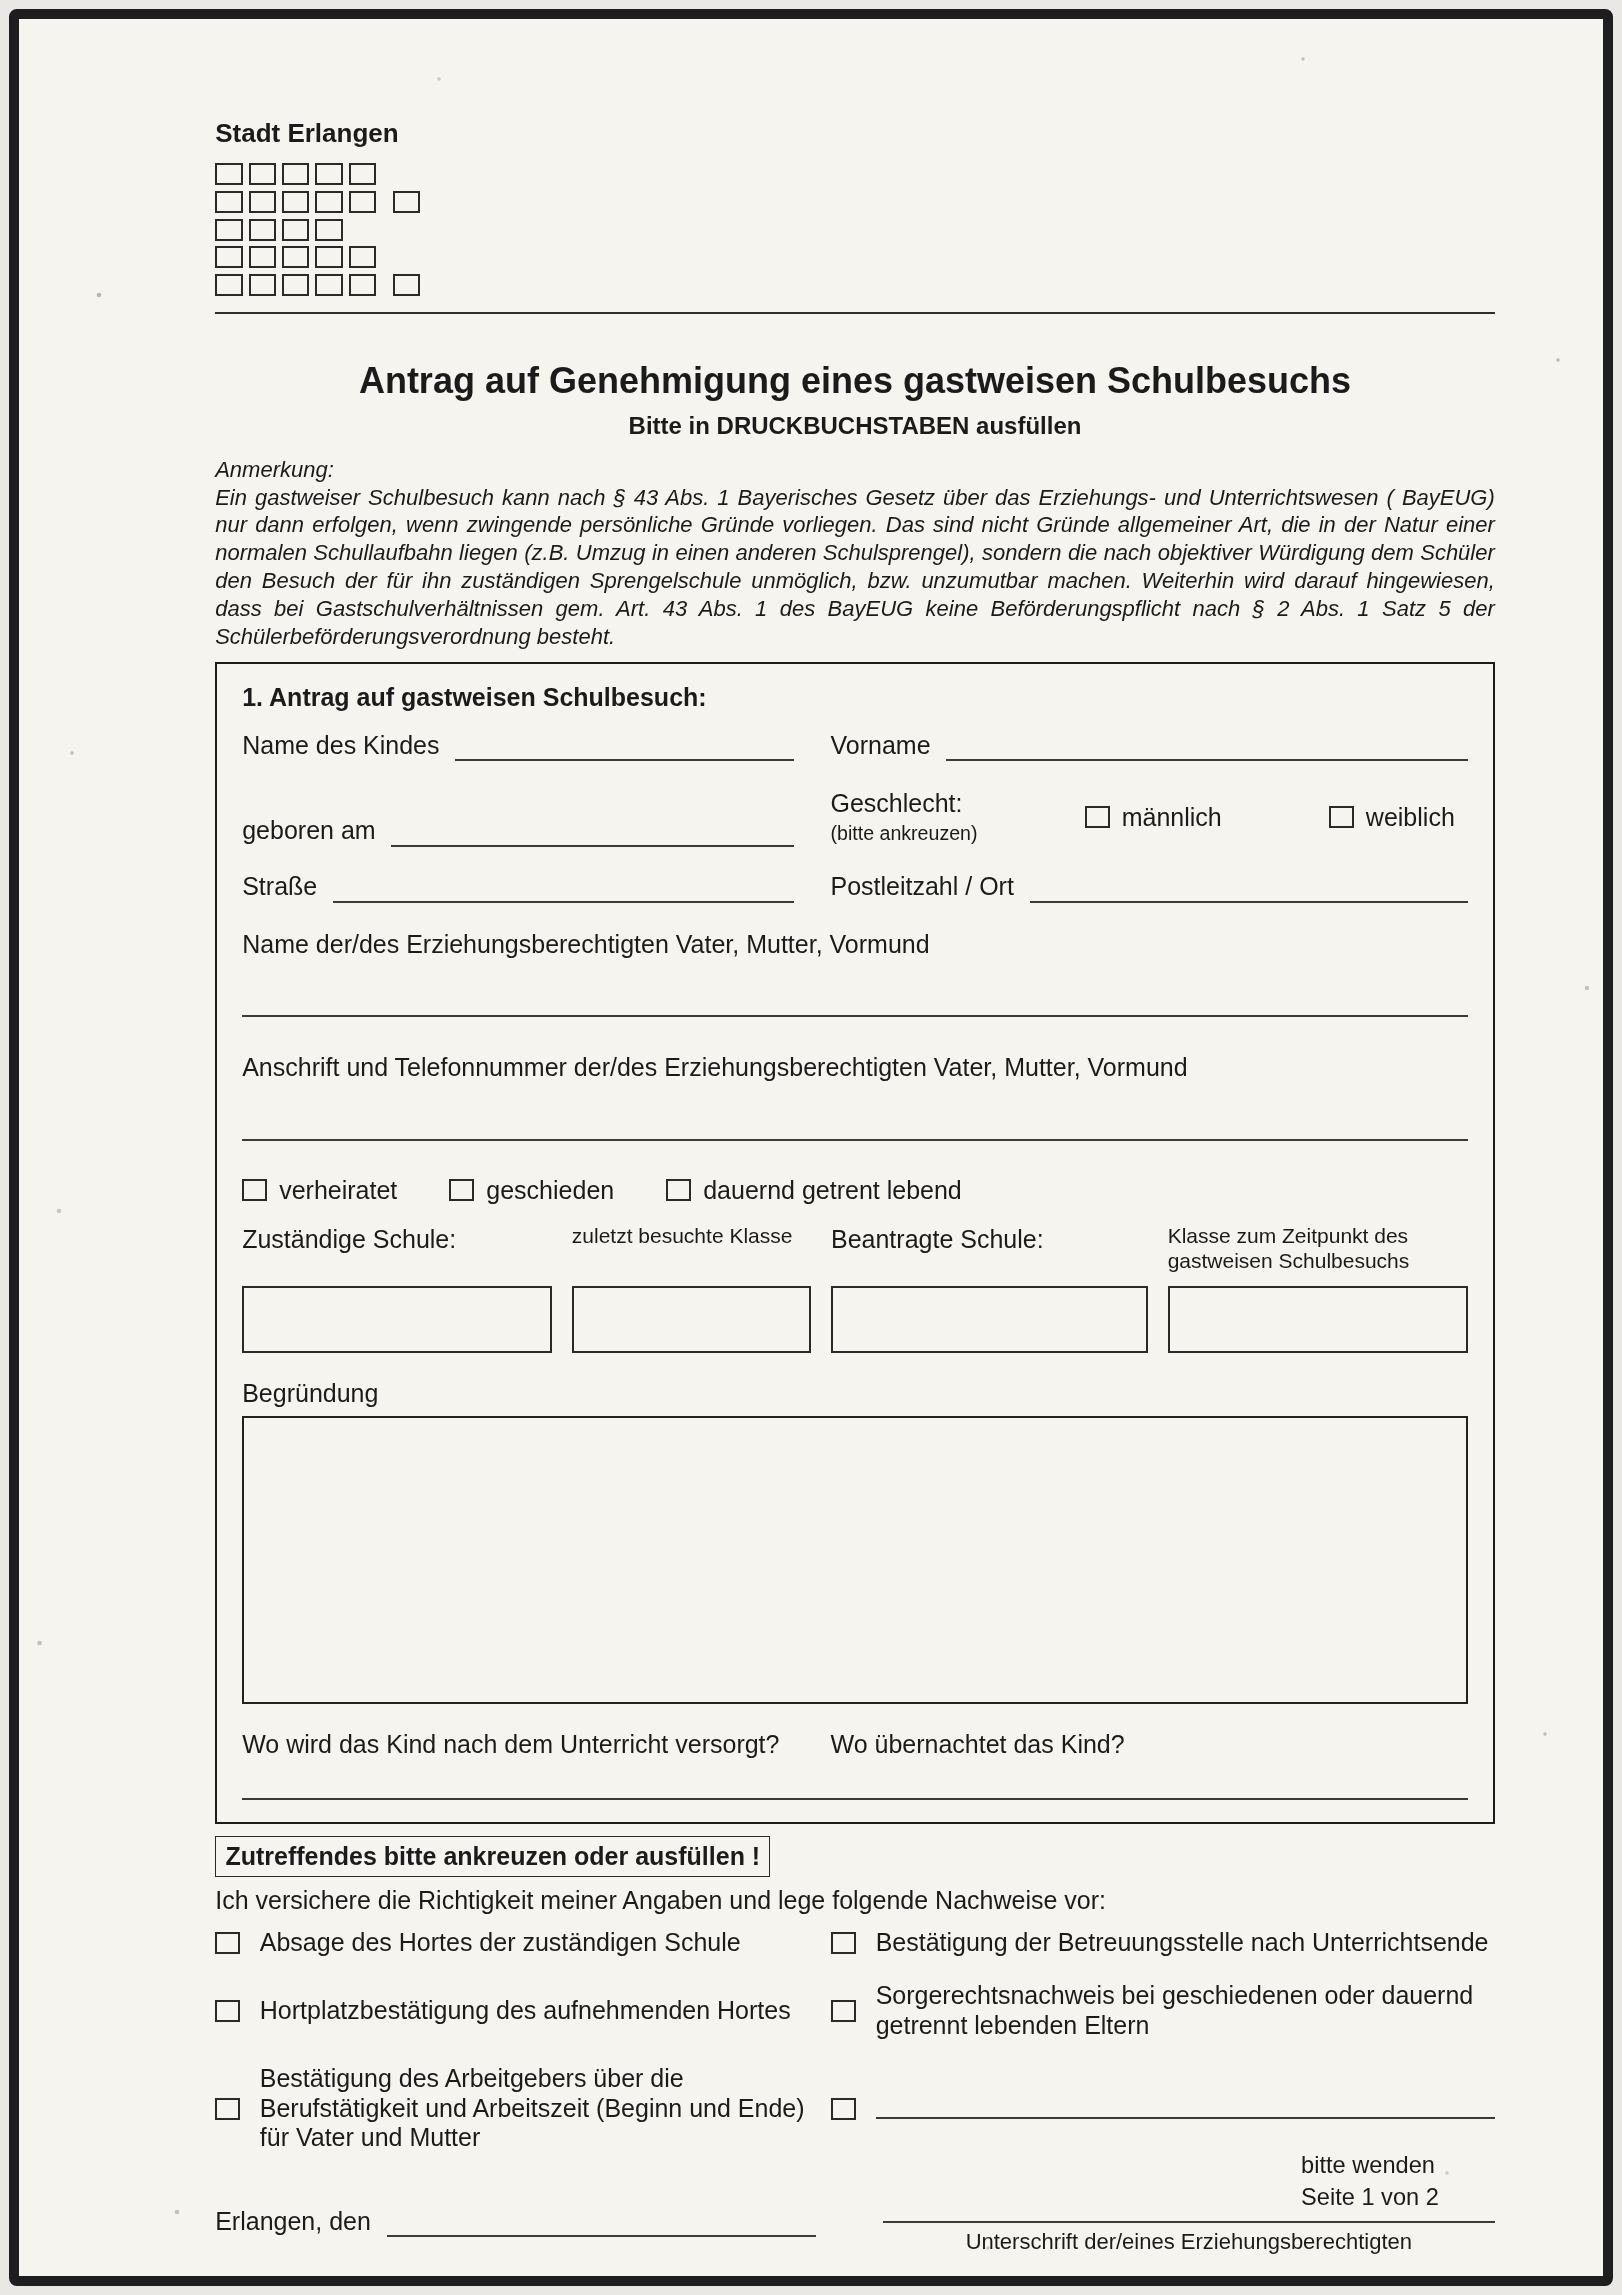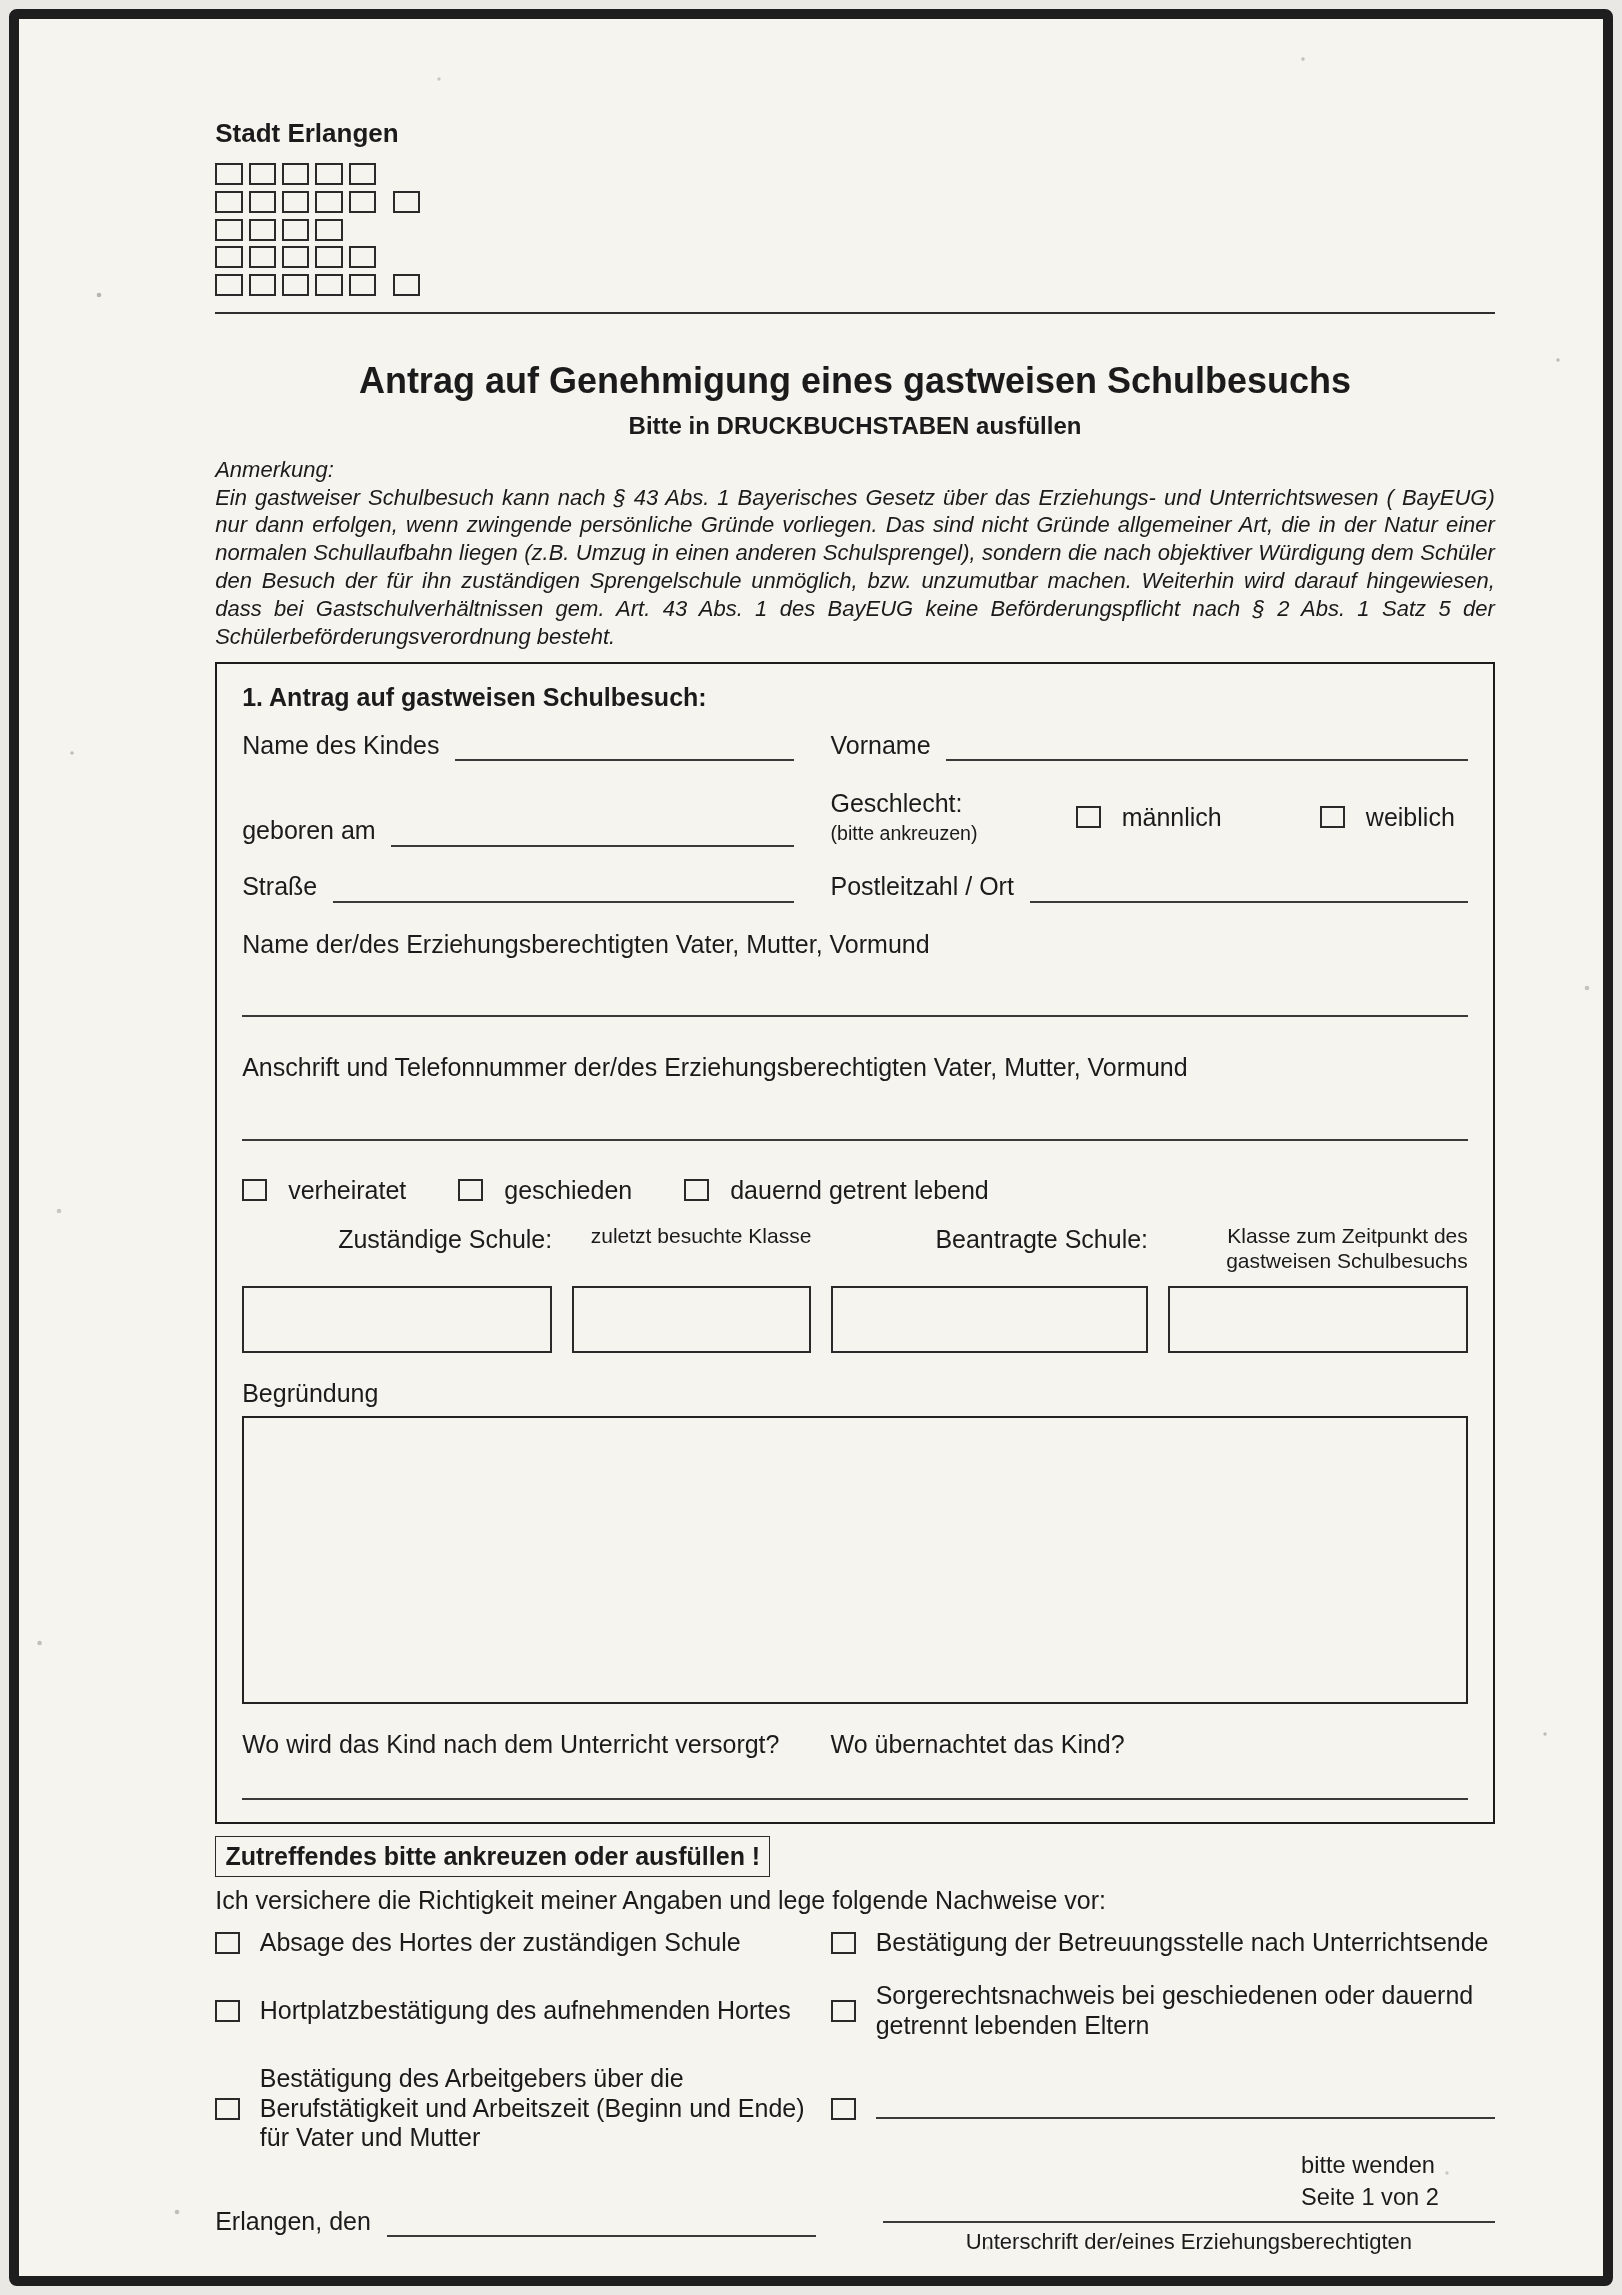--- a/index.html
+++ b/index.html
@@ -64,31 +64,31 @@
   .split .rhalf { flex:1; display:flex; align-items:flex-end; }
   .fl { border-bottom:2px solid var(--line, #3a3a3a); height:27.5px; }
   .grow { flex:1; margin-left:15.7px; }
 
   .r-name { margin-top:15.7px; }
   .r-born { margin-top:26px; }
   .r-street { margin-top:23.6px; }
 
   .gender-wrap { flex:1; display:flex; align-items:center; justify-content:space-between; padding-right:13px; }
   .gcol .hint { font-size:19.6px; margin-top:1.3px; }
-  .cbgroup { display:flex; align-items:center; gap:21px; }
+  .cbgroup { display:flex; align-items:center; gap:12px; }
   .cb { flex:none; width:25px; height:22px; border:2px solid #2a2a2a; background:transparent; }
 
   .block-label { margin-top:25px; }
   .gap-line { margin-top:55px; border-bottom:2px solid var(--line,#3a3a3a); }
   .block-label2 { margin-top:34px; }
 
   .marital { margin-top:33px; display:flex; align-items:center; gap:52px; }
 
   .schools { margin-top:17px; display:grid; grid-template-columns:220fr 170fr 225fr 213fr; gap:19.6px; }
-  .school-col { display:flex; flex-direction:column; min-height:130px;text-align:right; }
+  .school-col { display:flex; flex-direction:column; min-height:130px; }
   .school-col .slabel { font-size:25px; }
   .school-col .slabel.small { font-size:21px; line-height:1.2; }
   .sbox { margin-top:auto; height:67px; border:2px solid #2a2a2a; }
 
   .reason-label { margin-top:23.6px; }
   .reason-box { margin-top:6.5px; height:288px; border:2px solid #222; }
 
   .care-row { margin-top:24px; display:flex; }
   .care-row .q1 { width:48%; padding-right:26px; }
   .care-line { margin-top:38px; border-bottom:2px solid var(--line,#3a3a3a); }

